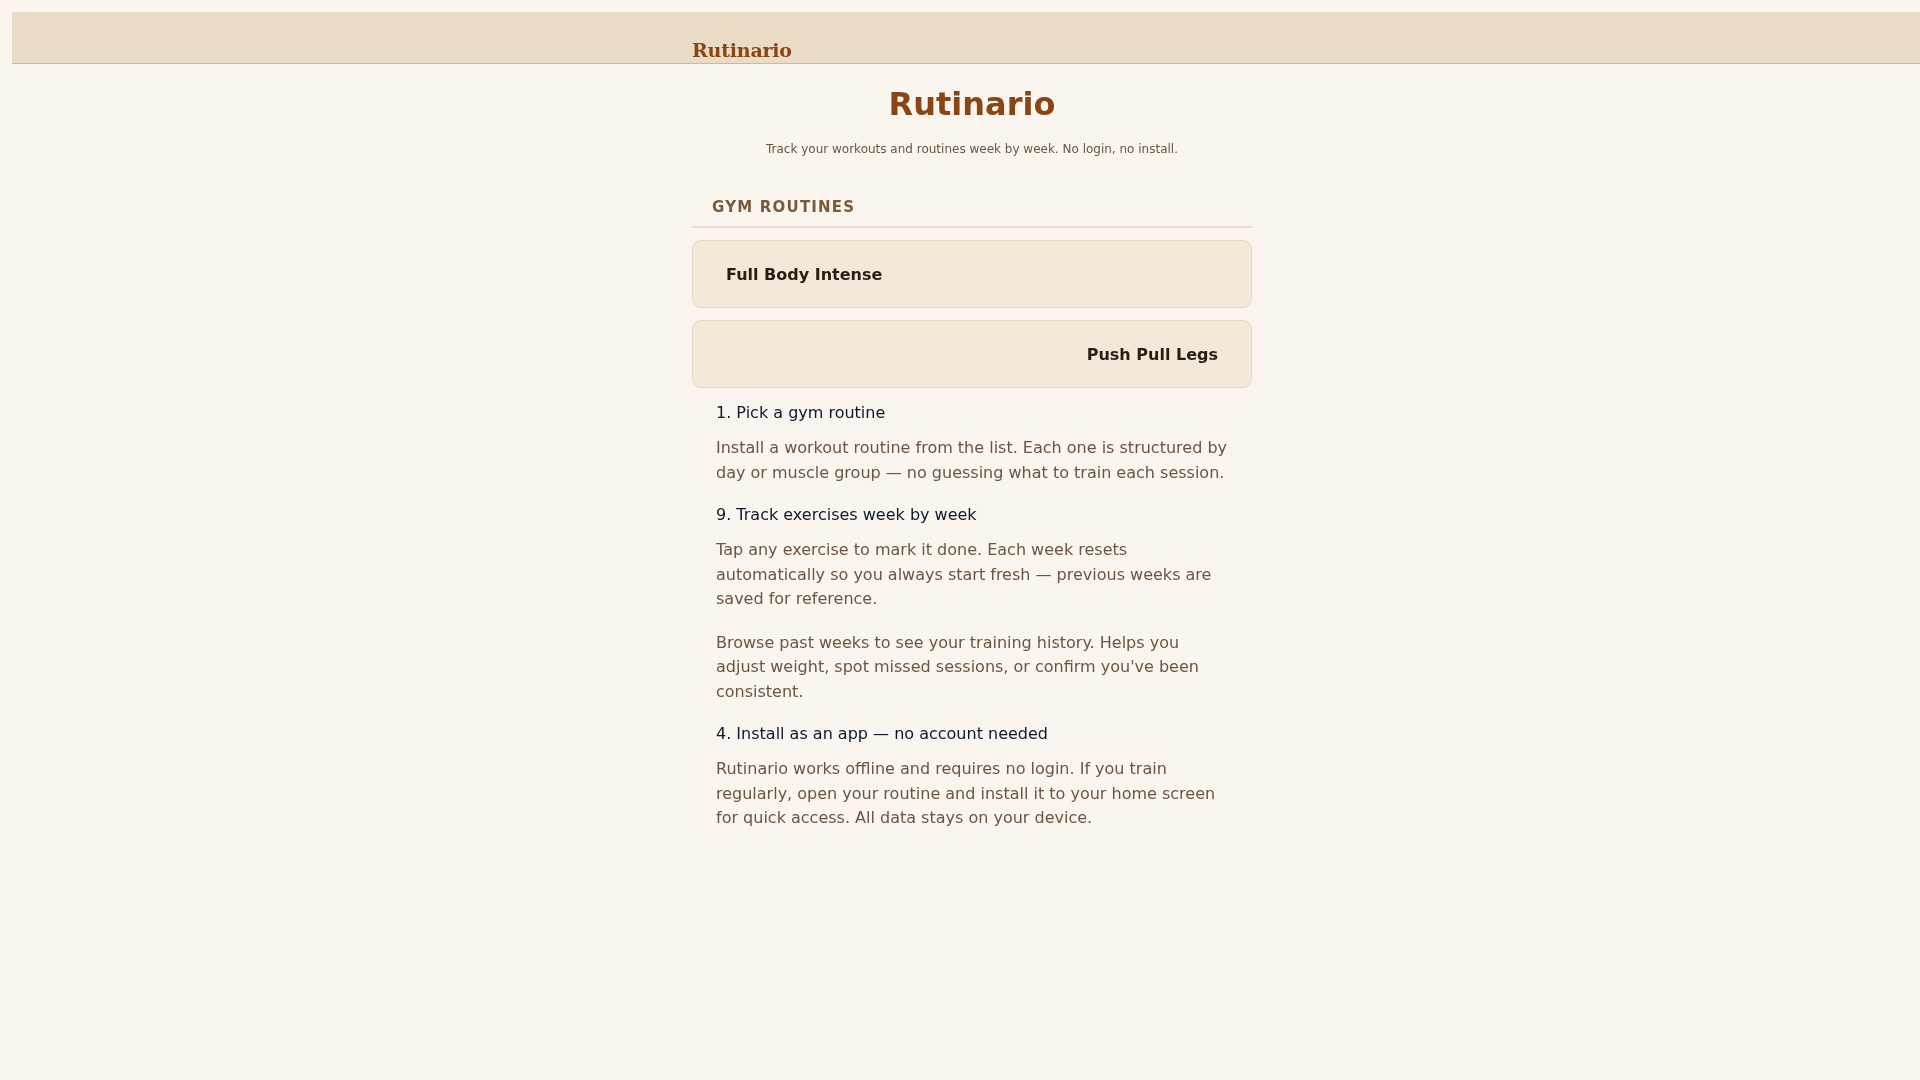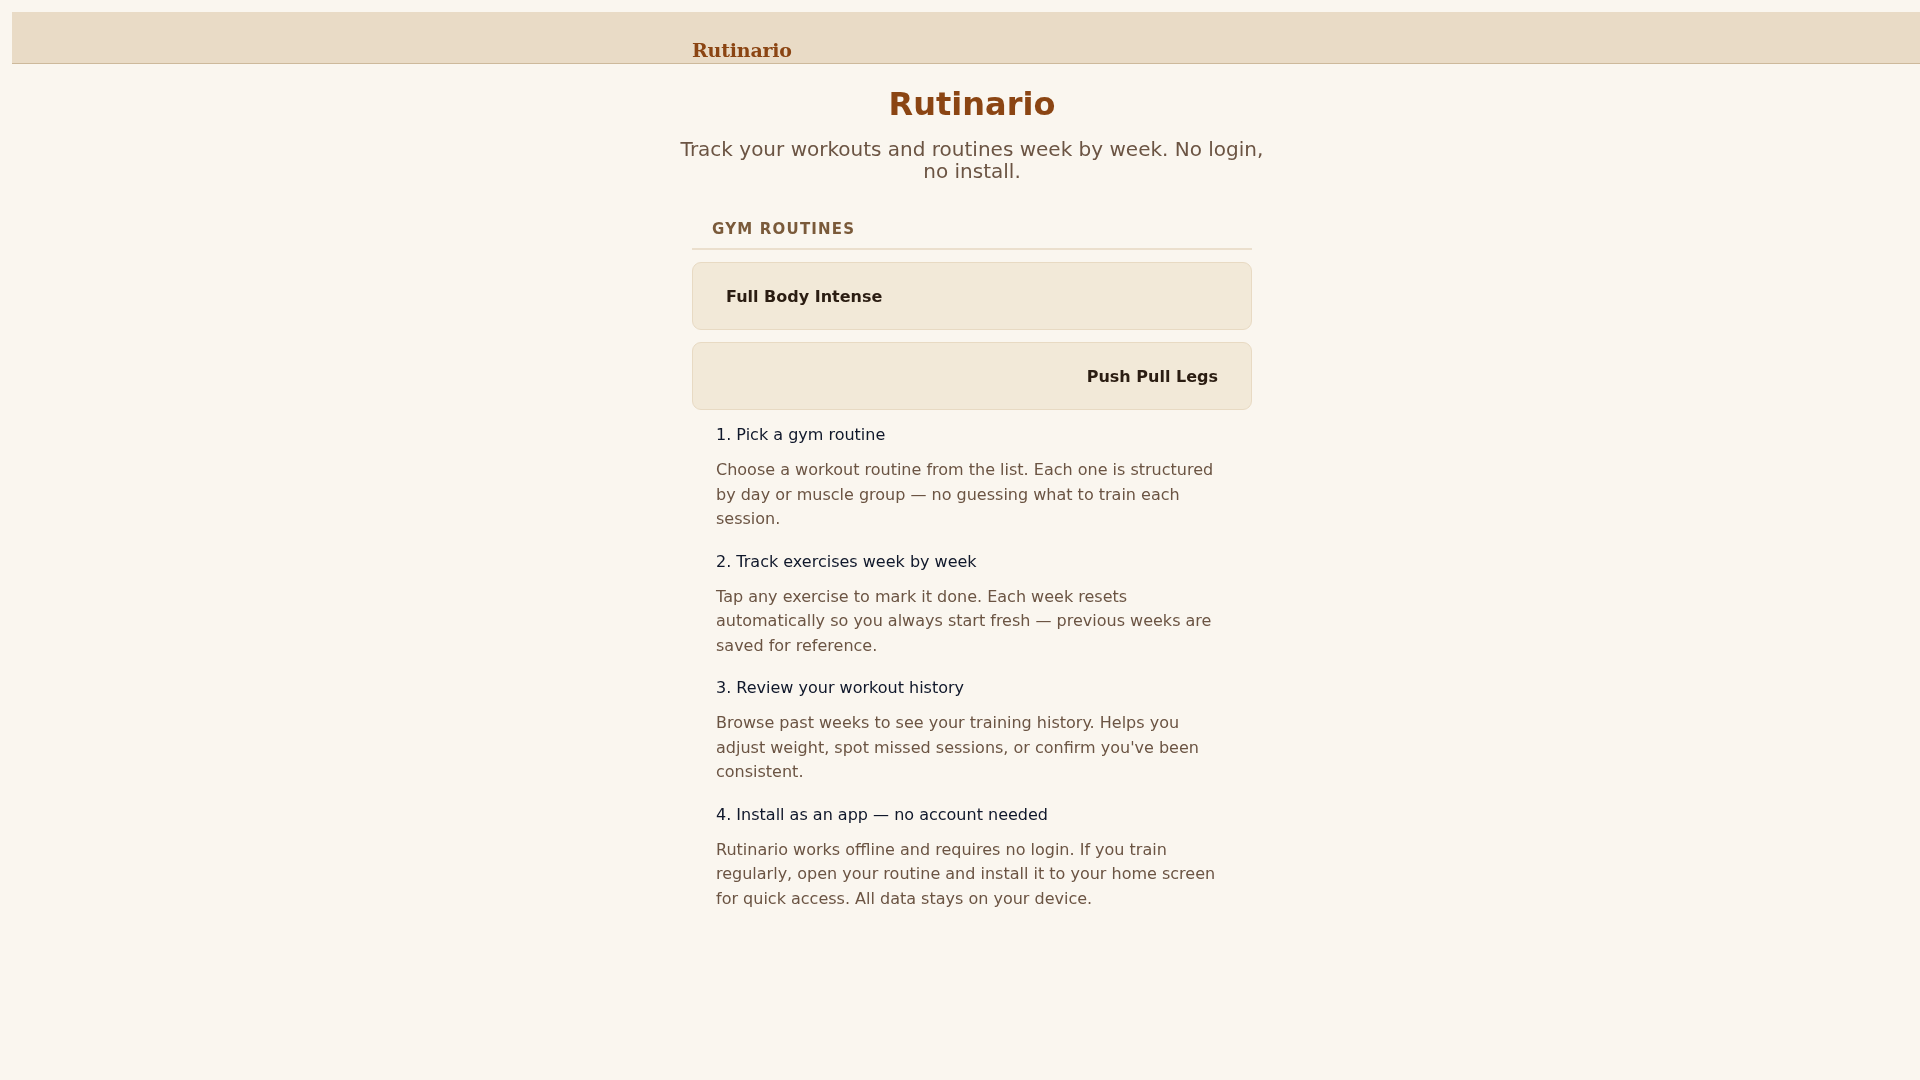--- a/index.html
+++ b/index.html
@@ -64,21 +64,21 @@
       text-align: center;
       font-family: "DejaVu Sans", sans-serif;
       font-weight: bold;
       font-size: 32px;
       color: #8b4513;
       margin-top: 20px;
       line-height: 40px;
     }
     .hero-sub {
       text-align: center;
-      font-size: 20px;
+      font-size: 12px;
       color: #6b5443;
       margin-top: 14px;
       line-height: 22px;
     }
     .section-title {
       font-size: 15px;
       font-weight: bold;
       letter-spacing: 1.2px;
       color: #7a5a3a;
       padding: 0 0 10px 20px;
@@ -141,28 +141,27 @@
     </a>
     <a class="routine-card">
       <span>Push Pull Legs</span>
     </a>
   </section>
 
   <section>
     <div class="steps">
       <div class="step">
         <div class="step-title">1. Pick a gym routine</div>
-        <div class="step-desc">Choose a workout routine from the list. Each one is structured by day or muscle group — no guessing what to train each session.</div>
+        <div class="step-desc">Install a workout routine from the list. Each one is structured by day or muscle group — no guessing what to train each session.</div>
       </div>
       <div class="step">
-        <div class="step-title">2. Track exercises week by week</div>
+        <div class="step-title">9. Track exercises week by week</div>
         <div class="step-desc">Tap any exercise to mark it done. Each week resets automatically so you always start fresh — previous weeks are saved for reference.</div>
       </div>
       <div class="step">
-        <div class="step-title">3. Review your workout history</div>
         <div class="step-desc">Browse past weeks to see your training history. Helps you adjust weight, spot missed sessions, or confirm you've been consistent.</div>
       </div>
       <div class="step">
         <div class="step-title">4. Install as an app — no account needed</div>
         <div class="step-desc">Rutinario works offline and requires no login. If you train regularly, open your routine and install it to your home screen for quick access. All data stays on your device.</div>
       </div>
     </div>
   </section>
 </main>
 

